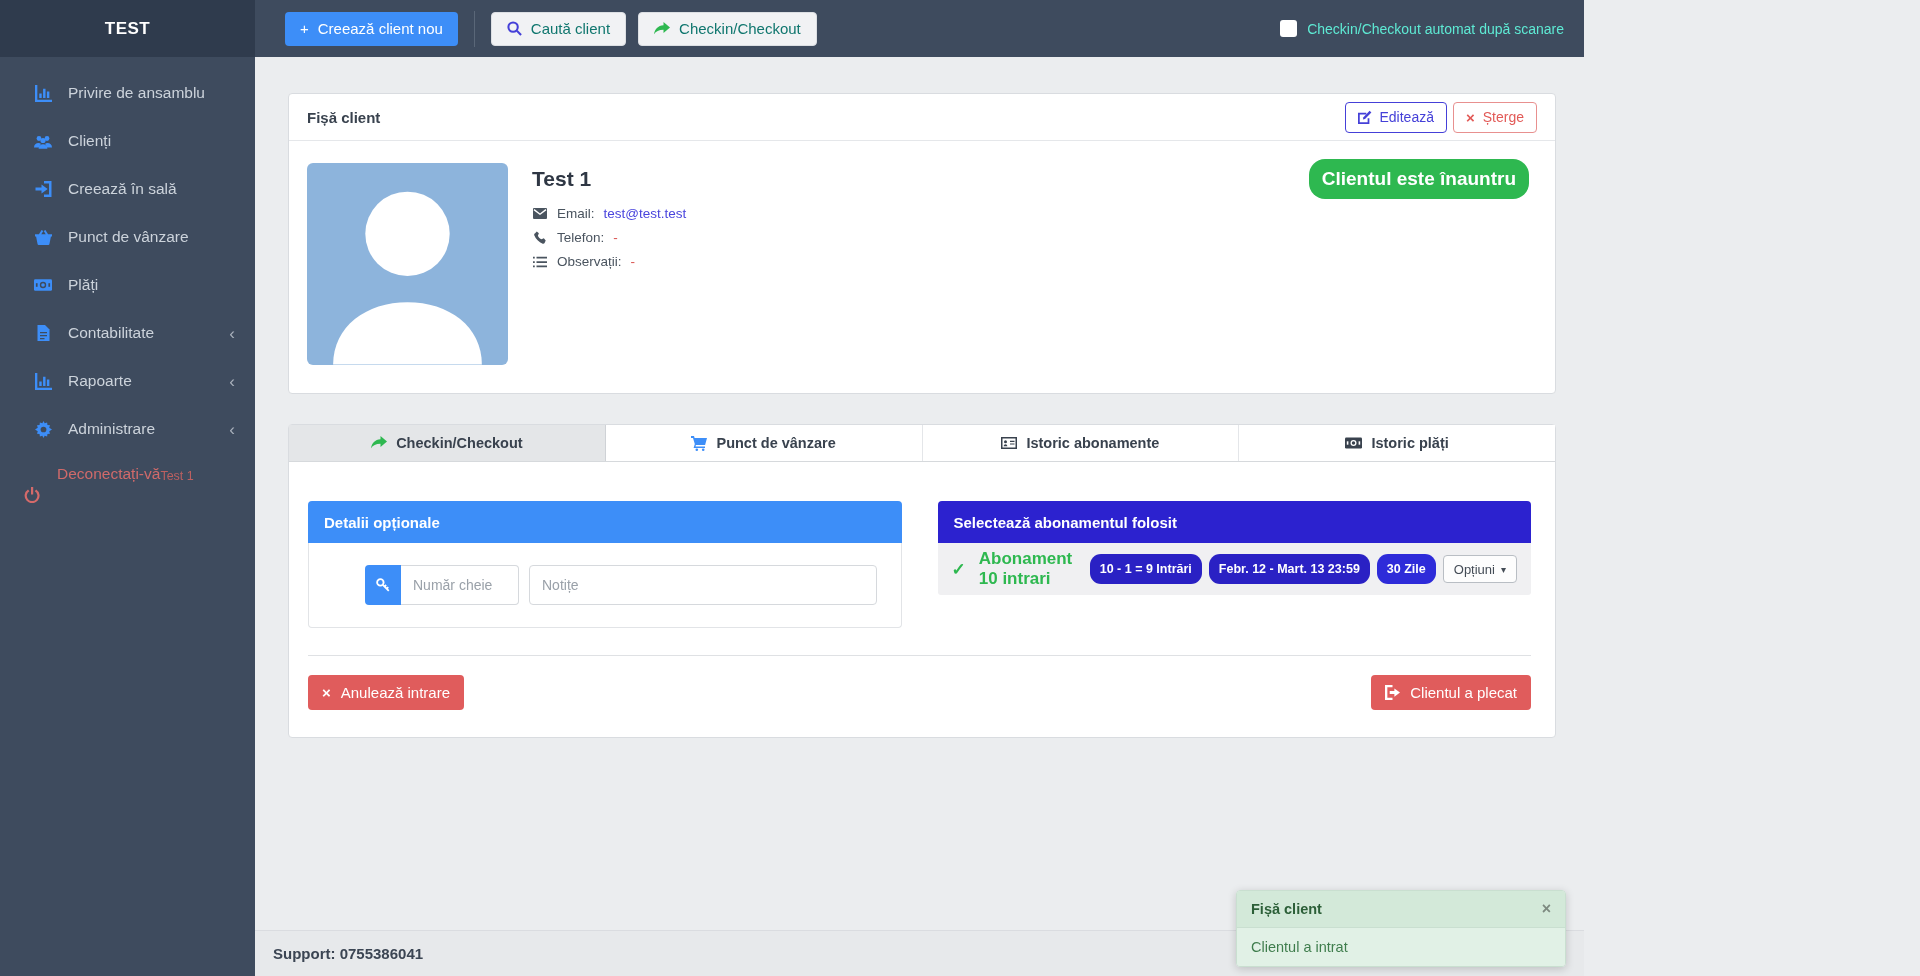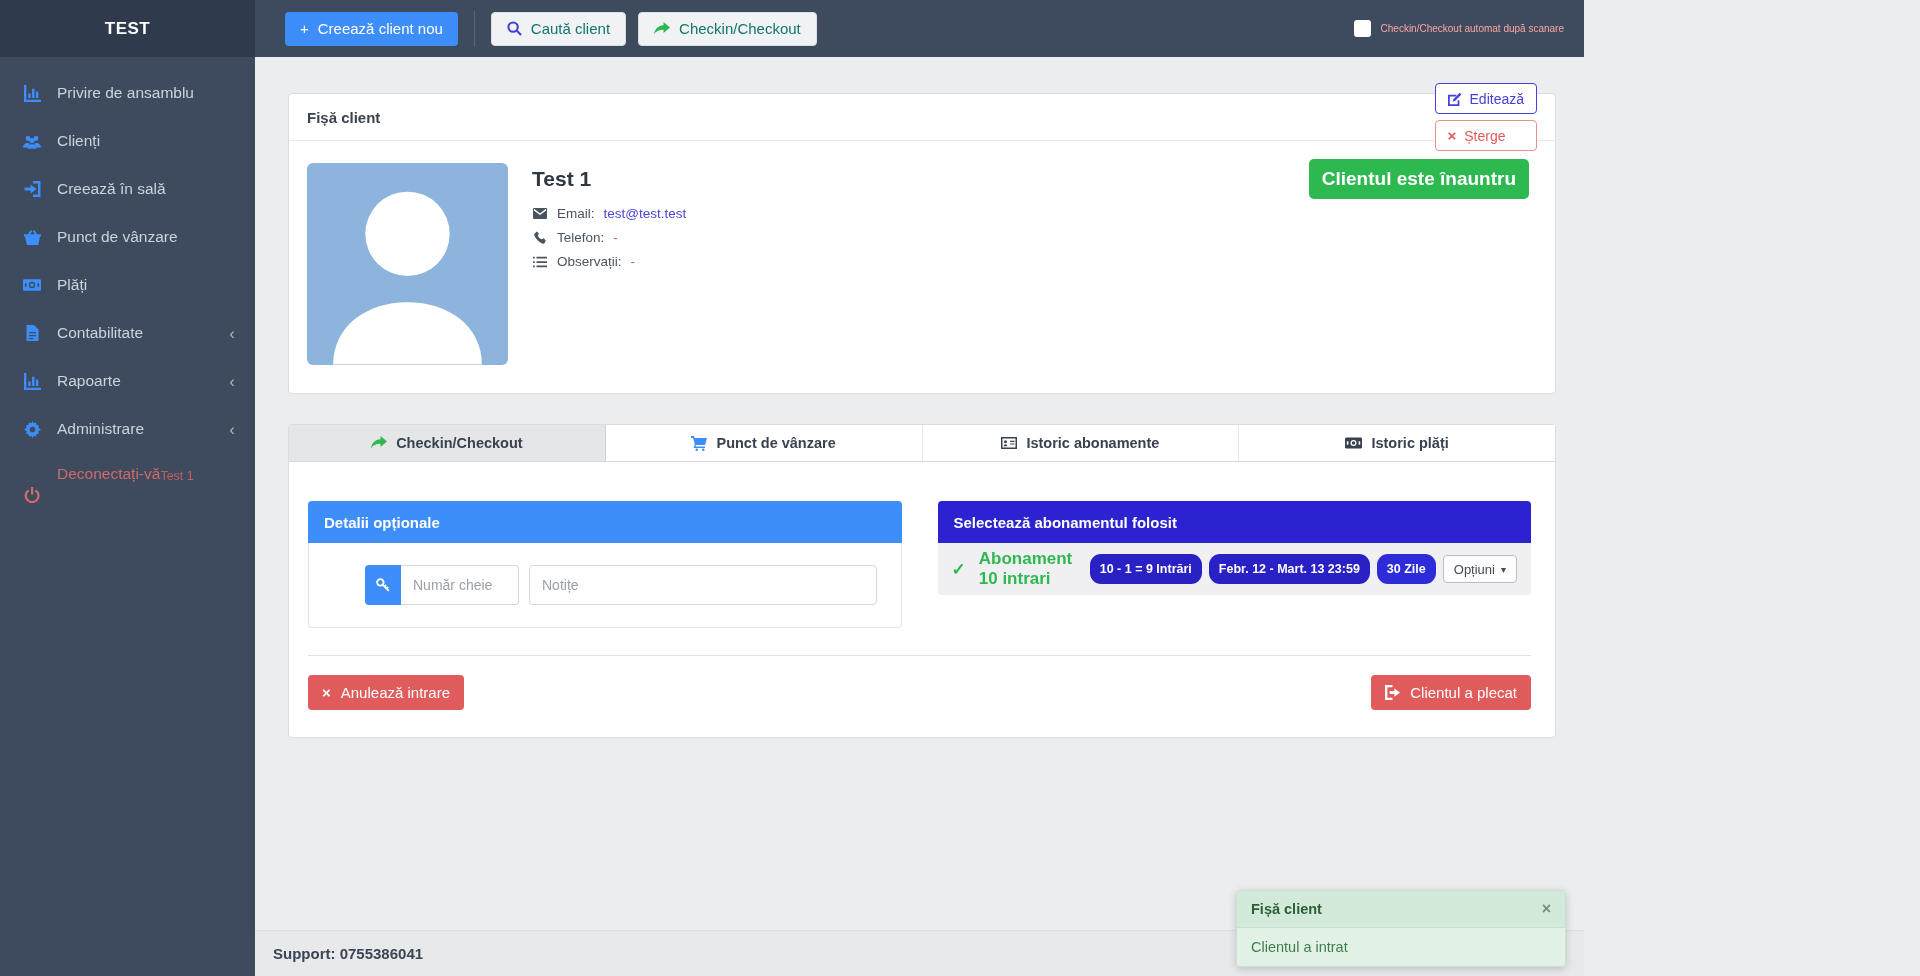--- a/index.html
+++ b/index.html
@@ -5,62 +5,62 @@
   * { margin:0; padding:0; box-sizing:border-box; }
   html,body { width:1920px; height:976px; overflow:hidden; }
   body { font-family:"Liberation Sans", sans-serif; background:#ebedef; }
   .app { display:flex; width:1584px; height:976px; }
 
   
   .sidebar { width:255px; flex-shrink:0; background:#3e4b5e; display:flex; flex-direction:column; }
   .brand { height:57px; background:#2f3b4d; color:#fff; display:flex; align-items:center; justify-content:center;
            font-size:17px; font-weight:bold; letter-spacing:.5px; }
   .menu { padding-top:12px; }
-  .menu-item { height:48px; display:flex; align-items:center; padding:0 20px; color:#ccd3db; font-size:15.5px; cursor:pointer; }
+  .menu-item { height:48px; display:flex; align-items:center; padding:0 20px; color:#ccd3db; font-size:15.5px; cursor:pointer;margin-left:11px; }
   .mi-icon { width:24px; margin-right:13px; color:#3d8ef8; display:flex; align-items:center; justify-content:center; }
   .chev { margin-left:auto; color:#a9b1bc; font-size:17px; line-height:1; }
   .logout { margin-top:12px; height:56px; display:flex; padding:0 20px; cursor:pointer; }
   .logout .mi-icon { color:#d56a6a; margin-top:4px; }
   .logout-txt { display:flex; flex-direction:row; }
   .logout-label { color:#d06a6a; font-size:15.5px; }
   .logout-user { color:#bd6060; font-size:12.5px; margin-top:4px; }
 
   
   .main { flex:1; display:flex; flex-direction:column; min-width:0; position:relative; }
   .topbar { height:57px; background:#3e4b5e; display:flex; align-items:center; padding:0 20px 0 30px; gap:12px; flex-shrink:0; }
   .btn { display:inline-flex; align-items:center; gap:9px; height:34px; padding:0 15px; border-radius:4px;
          font-size:15px; border:none; cursor:pointer; font-family:inherit; white-space:nowrap; }
   .btn-blue { background:#3d8ef8; color:#fff; }
   .btn-light { background:#f1f2f4; color:#0f766e; border:1px solid #dcdfe3; }
   .vdiv { width:1px; height:36px; background:#5a6778; margin:0 4px; }
   .auto-check { margin-left:auto; display:flex; align-items:center; gap:10px; }
   .checkbox { width:17px; height:17px; background:#fff; border-radius:3px; cursor:pointer; }
-  .auto-check-label { color:#fca5a5; font-size:10px; }
+  .auto-check-label { color:#5eead4; font-size:14px; }
 
   .content { flex:1; background:#ebedef; padding:36px 28px 0 33px; overflow:hidden; }
 
   
   .card { background:#fff; border:1px solid #d9dce0; border-radius:4px; }
   .card-head { height:47px; padding:0 18px; display:flex; align-items:center; border-bottom:1px solid #e5e7ea; }
   .card-title { font-weight:bold; font-size:15px; color:#39424e; }
-  .head-actions { margin-left:auto; display:flex; gap:6px;flex-direction:column; }
+  .head-actions { margin-left:auto; display:flex; gap:6px; }
   .btn-sm { display:inline-flex; align-items:center; gap:8px; height:31px; padding:0 12px; border-radius:4px;
             font-size:14px; background:#fff; cursor:pointer; font-family:inherit; }
   .btn-outline-blue { border:1px solid #4540d8; color:#4540d8; }
   .btn-outline-red { border:1px solid #e8908f; color:#e25a57; }
   .client-body { display:flex; padding:22px 18px 28px 18px; position:relative; min-height:240px; }
   .avatar { width:201px; height:202px; background:#8db4dc; border-radius:6px; overflow:hidden; flex-shrink:0; }
   .client-info { margin-left:24px; padding-top:4px; }
   .client-name { font-size:21px; font-weight:bold; color:#2f3744; margin-bottom:15px; }
   .info-row { display:flex; align-items:center; gap:9px; font-size:13.5px; color:#4a545f; margin-bottom:9px; }
   .info-row .ir-icon { color:#4a545f; display:flex; width:16px; justify-content:center; }
   .link { color:#4a45dd; text-decoration:none; cursor:pointer; }
   .dash-red { color:#d9534f; }
   .status-badge { position:absolute; right:26px; top:18px; background:#2eb850; color:#fff; font-weight:bold;
-                  font-size:19px; padding:9px 13px; border-radius:5px; }
+                  font-size:19px; padding:9px 13px; border-radius:16px; }
 
   
   .tabs-card { margin-top:30px; background:#fff; border:1px solid #d9dce0; border-radius:4px; }
   .tabbar { display:flex; height:37px; border-bottom:1px solid #d6d9dc; }
   .tab { flex:1; display:flex; align-items:center; justify-content:center; gap:9px; font-size:14.5px; font-weight:bold;
          color:#39424e; background:#fff; border-right:1px solid #e4e6e9; cursor:pointer; }
   .tab:last-child { border-right:none; }
   .tab.active { background:#e4e6e8; border-right:1px solid #cfd2d6; }
   .tab-green { color:#2eb850; display:flex; }
   .tab-blue { color:#3d8ef8; display:flex; }

